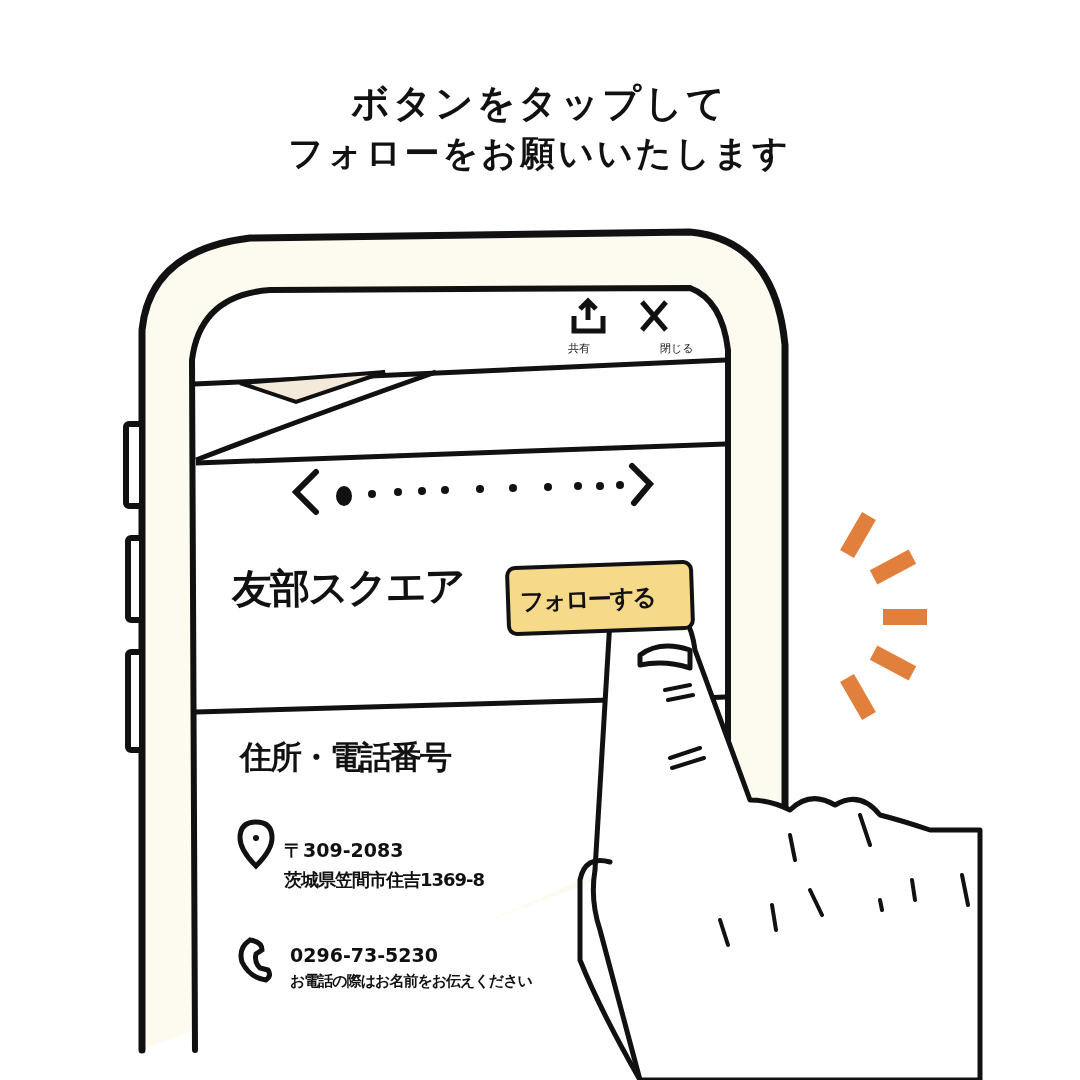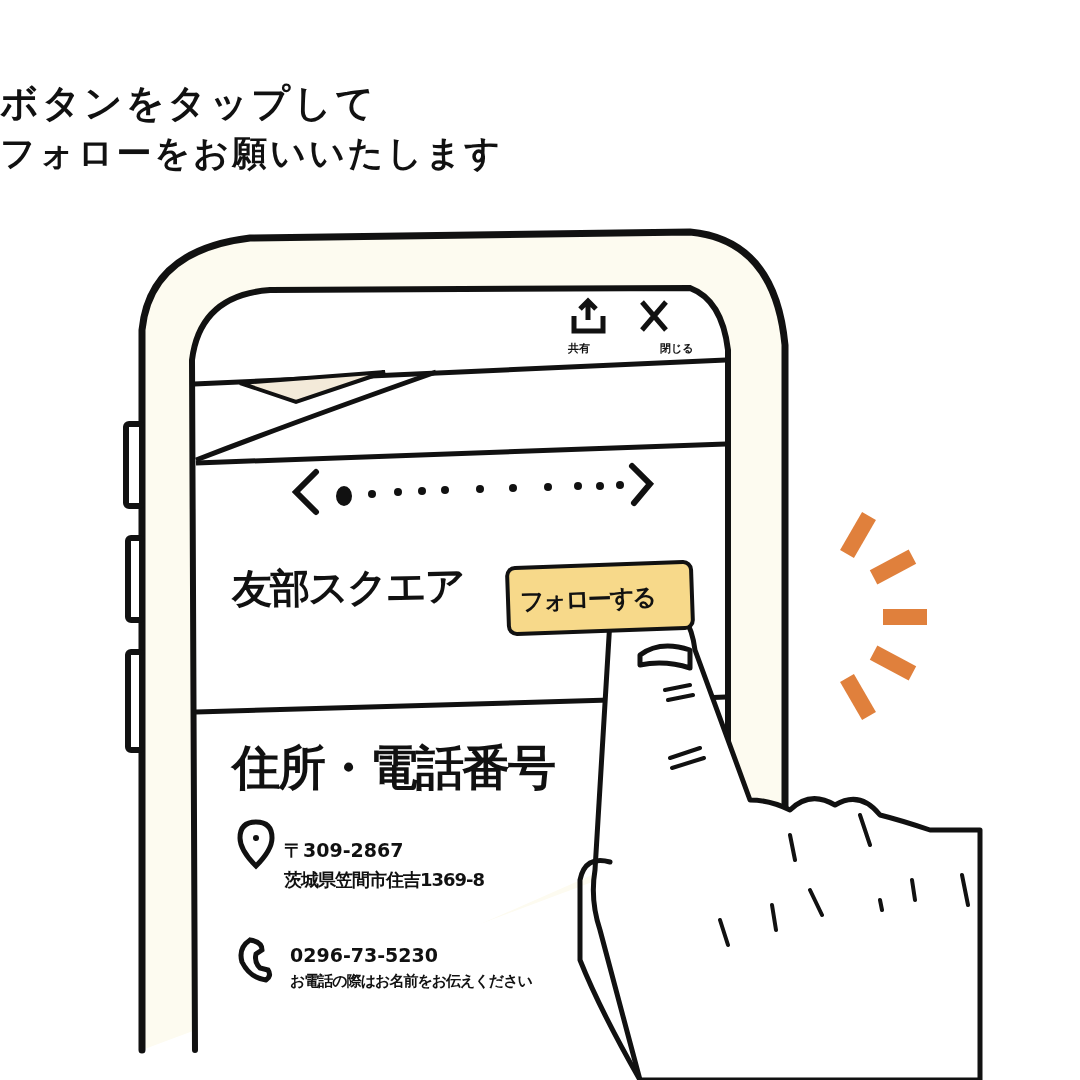--- a/index.html
+++ b/index.html
@@ -1,30 +1,30 @@
 <!DOCTYPE html>
 <html><head>
 <meta charset="utf-8">
 <style>
   html, body { margin:0; padding:0; background:#ffffff; }
   body { width:1080px; height:1080px; position:relative; overflow:hidden; font-family:"DejaVu Sans", sans-serif; }
-  .caption { position:absolute; left:0; width:1079px; text-align:left; color:#111; font-weight:bold; letter-spacing:3px; }
+  .caption { position:absolute; left:0; width:1079px; text-align:center; color:#111; font-weight:bold; letter-spacing:3px; }
   .cap1 { top:78px; font-size:38px; }
   .cap2 { top:130px; font-size:35px; }
   svg.art { position:absolute; left:0; top:0; }
   .hand-text { position:absolute; color:#111; font-weight:bold; font-family:"DejaVu Sans", sans-serif; white-space:nowrap; }
   .brand { left:232px; top:560px; font-size:40px; letter-spacing:-2px; transform:rotate(-1deg); }
-  .sect { left:232px; top:736px; font-size:48px; letter-spacing:-2px; }
+  .sect { left:240px; top:736px; font-size:32px; letter-spacing:-2px; }
   .zip { left:284px; top:838px; font-size:19px; }
   .addr { left:284px; top:868px; font-size:18px; letter-spacing:-1px; }
   .tel { left:290px; top:944px; font-size:19px; text-decoration-thickness:3px; }
   .telnote { left:290px; top:972px; font-size:15px; letter-spacing:-1px;text-align:right; }
   .follow-btn { position:absolute; left:506px; top:563px; width:188px; height:70px; background:#f7d98a; border:4px solid #111; border-radius:10px; transform:rotate(-2deg); box-sizing:border-box; }
   .follow-btn span { position:absolute; left:10px; top:16px; font-size:24px; font-weight:bold; color:#111; letter-spacing:-2px; }
-  .top-label { position:absolute; font-size:11px; font-weight:bold; color:#111; }
+  .top-label { position:absolute; font-size:11px; font-weight:normal; color:#111; }
 </style>
 </head>
 <body>
 
 <div class="caption cap1">ボタンをタップして</div>
 <div class="caption cap2">フォローをお願いいたします</div>
 
 <svg class="art" width="1080" height="1080" viewBox="0 0 1080 1080">
 
   <path d="M142 1050 L142 330 Q150 250 250 238 L690 232 Q775 240 785 345 L785 810" fill="#fdfbf0" stroke="#111" stroke-width="7" stroke-linecap="round"></path>
@@ -95,16 +95,16 @@
 <div class="top-label" style="left:568px;top:341px;">共有</div>
 <div class="top-label" style="left:628px;top:341px;padding-left:32px;">閉じる</div>
 
 <div class="hand-text brand">友部スクエア</div>
 
 <div class="follow-btn">
   <span>フォローする</span>
 </div>
 
 <div class="hand-text sect">住所・電話番号</div>
-<div class="hand-text zip">〒309-2867</div>
+<div class="hand-text zip">〒309-2083</div>
 <div class="hand-text addr">茨城県笠間市住吉1369-8</div>
 <div class="hand-text tel">0296-73-5230</div>
 <div class="hand-text telnote">お電話の際はお名前をお伝えください</div>
 
 </body></html>

